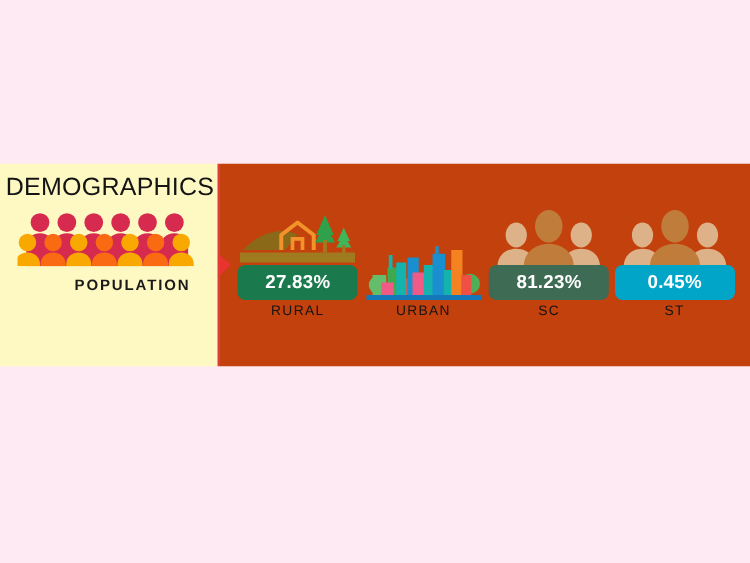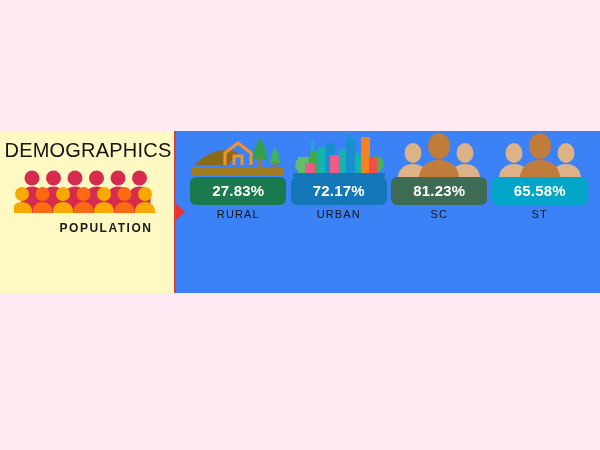--- a/index.html
+++ b/index.html
@@ -91,23 +91,23 @@
     height: 0;
     border-top: 8px solid transparent;
     border-bottom: 8px solid transparent;
     border-left: 9px solid #e8332e;
   }
 
   
   #right-panel {
     flex: 1;
     height: 100%;
-    background: #3b82f6;
-    display: flex;
-    align-items: flex-start;
+    background: #c2410c;
+    display: flex;
+    align-items: flex-end;
     justify-content: space-around;
     box-sizing: border-box;
     padding: 0 10px 38px 12px;
   }
 
   .stat-cell {
     width: 96px;
     display: flex;
     flex-direction: column;
     align-items: center;
@@ -243,21 +243,20 @@
           <rect x="46" y="18" width="8" height="26" fill="#15b3ae"></rect>
           <rect x="53" y="9" width="10" height="35" fill="#1a8fd0"></rect>
           <rect x="62" y="22" width="8" height="22" fill="#15b3ae"></rect>
           <rect x="68" y="6" width="9" height="38" fill="#f58220"></rect>
           <rect x="76" y="26" width="8" height="18" fill="#ef4f45"></rect>
           <rect x="18" y="10" width="3" height="11" fill="#15b3ae"></rect>
           <rect x="55" y="3" width="3" height="7" fill="#1a8fd0"></rect>
           <rect x="0" y="42" width="92" height="4" fill="#1377b8"></rect>
         </svg>
       </div>
-      <div class="stat-badge" style="background:#1377b8">72.17%</div>
       <div class="stat-label">URBAN</div>
     </div>
 
     <div class="stat-cell">
       <div class="stat-art">
         <svg width="86" height="48" viewBox="0 0 86 48" aria-hidden="true">
           <g fill="#ddb288">
             <ellipse cx="17" cy="22" rx="8.5" ry="10"></ellipse>
             <path d="M17 33c-9 0-15 6-15 14v5h30v-5c0-8-6-14-15-14z"></path>
             <ellipse cx="69" cy="22" rx="8.5" ry="10"></ellipse>
@@ -281,18 +280,18 @@
             <path d="M17 33c-9 0-15 6-15 14v5h30v-5c0-8-6-14-15-14z"></path>
             <ellipse cx="69" cy="22" rx="8.5" ry="10"></ellipse>
             <path d="M69 33c-9 0-15 6-15 14v5h30v-5c0-8-6-14-15-14z"></path>
           </g>
           <g fill="#c07c3a">
             <ellipse cx="43" cy="15" rx="11" ry="13"></ellipse>
             <path d="M43 29c-12 0-20 8-20 18v7h40v-7c0-10-8-18-20-18z"></path>
           </g>
         </svg>
       </div>
-      <div class="stat-badge" style="background:#00a5c8">65.58%</div>
+      <div class="stat-badge" style="background:#00a5c8">0.45%</div>
       <div class="stat-label">ST</div>
     </div>
 
   </div>
 </div>
 
 </body></html>

